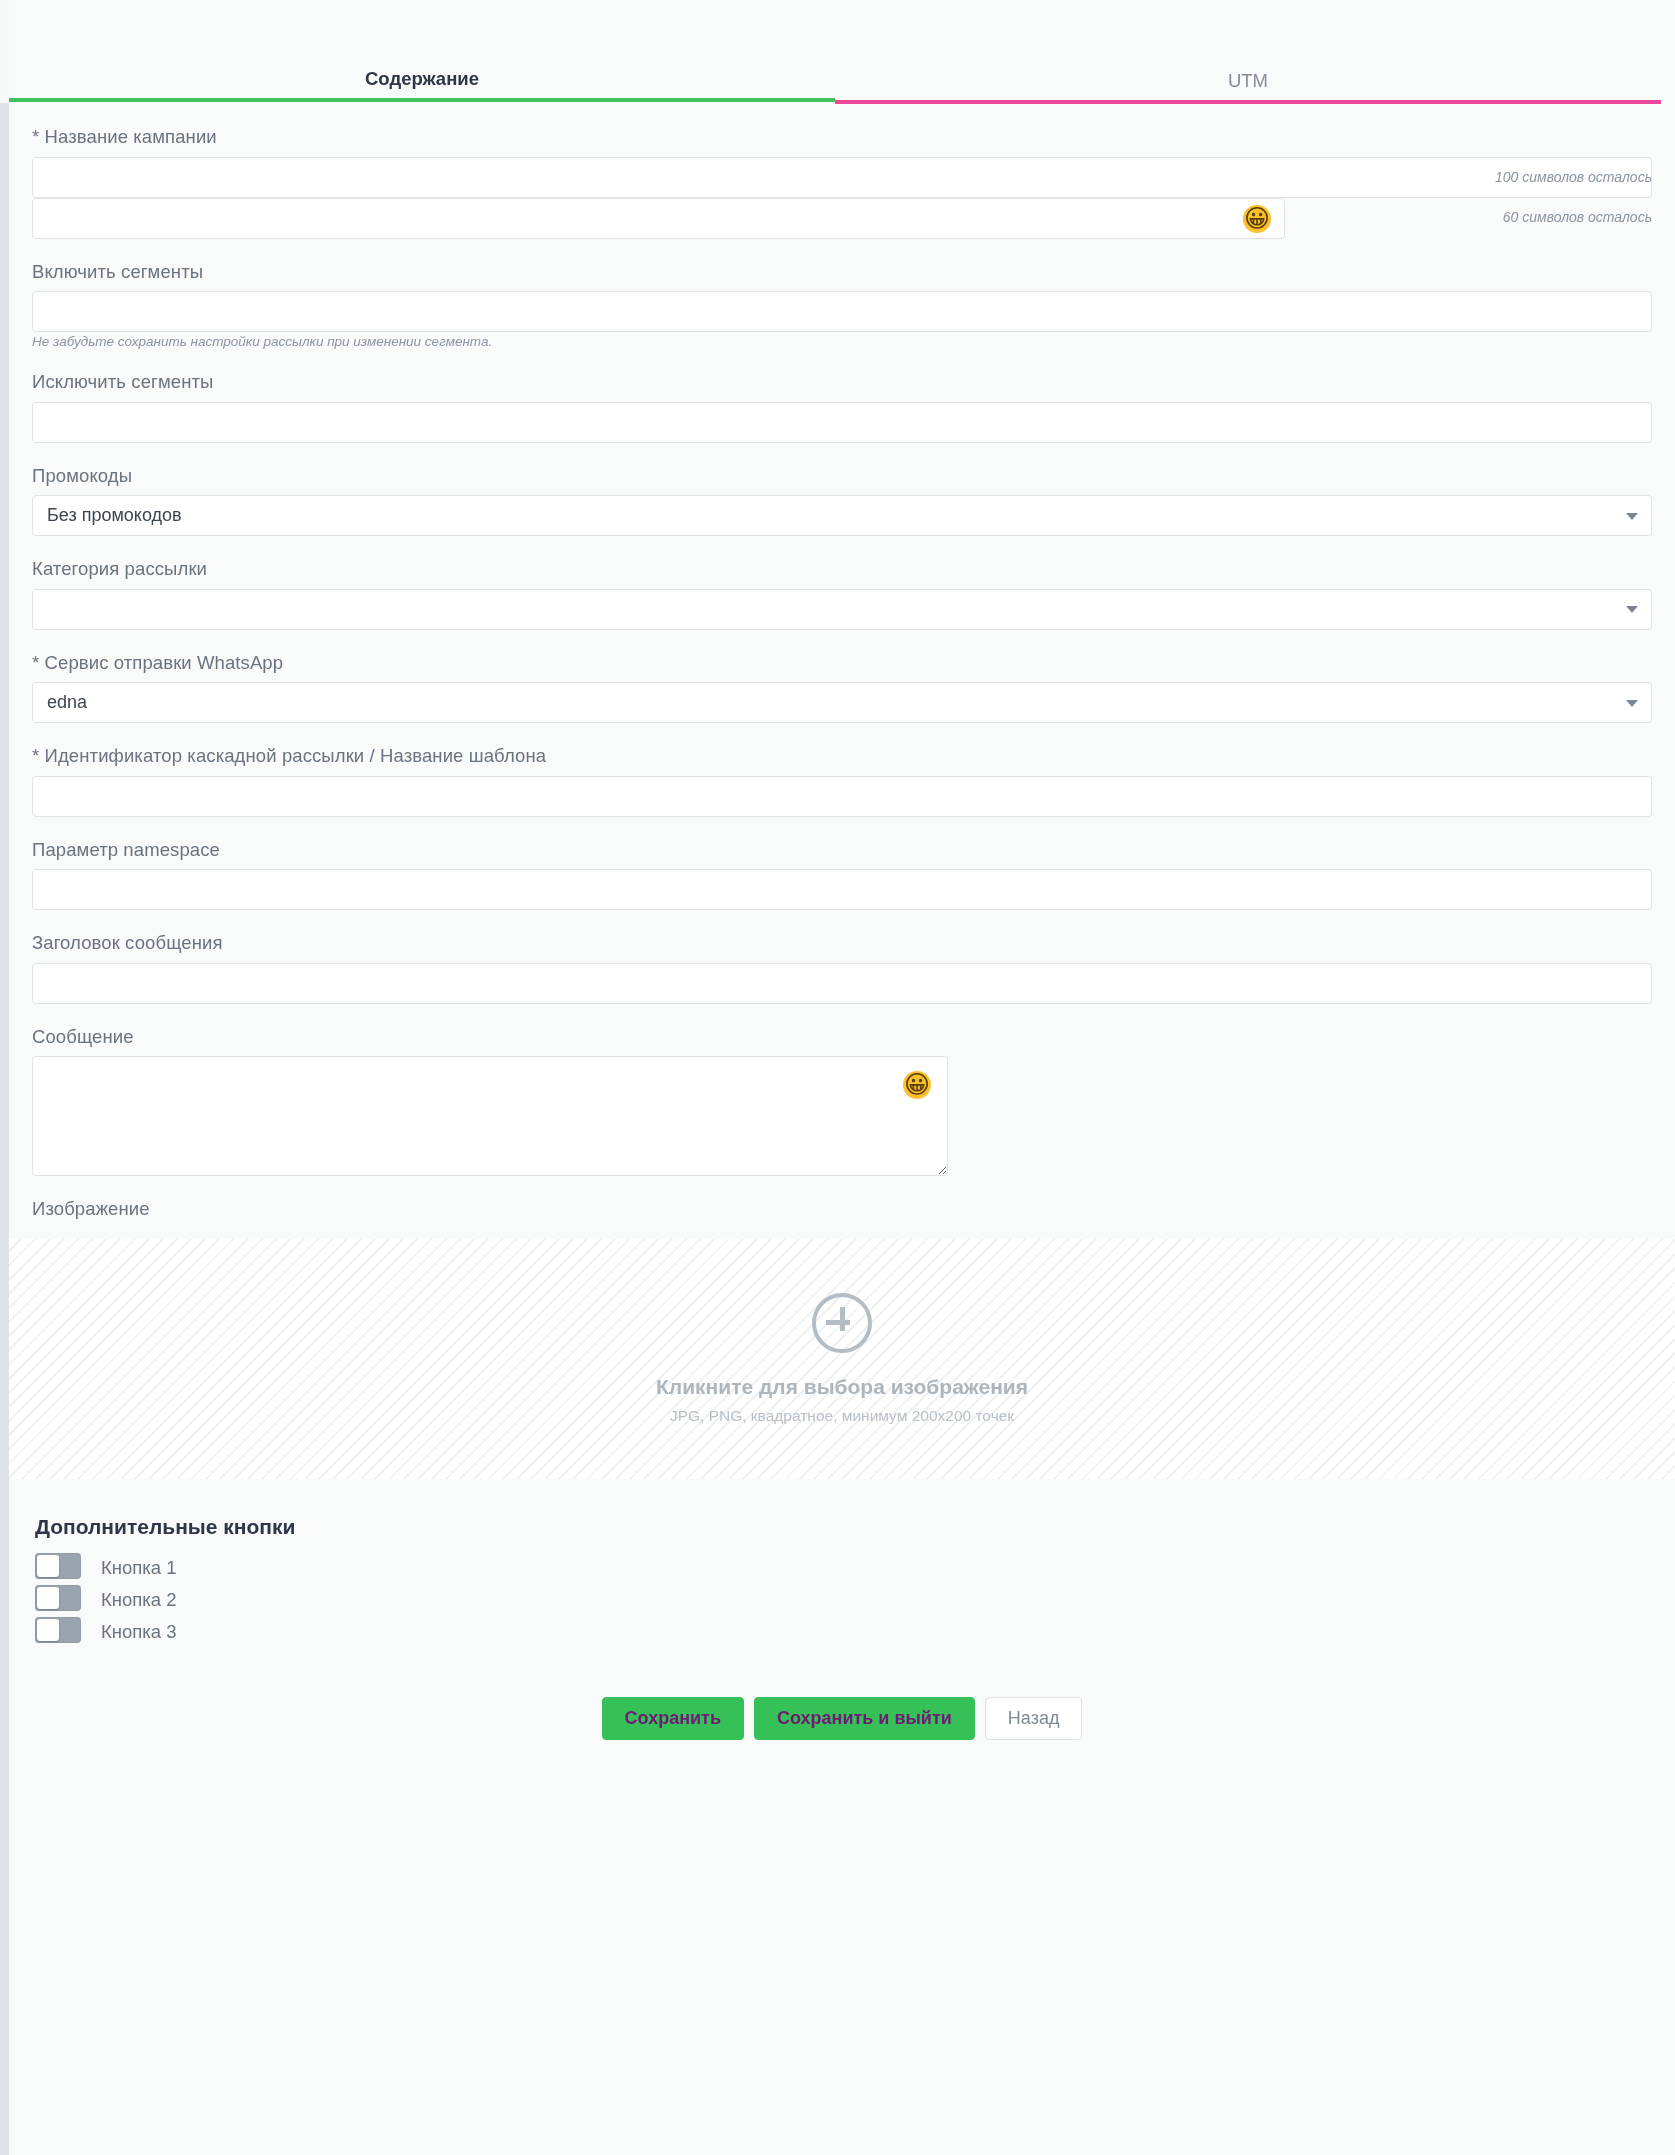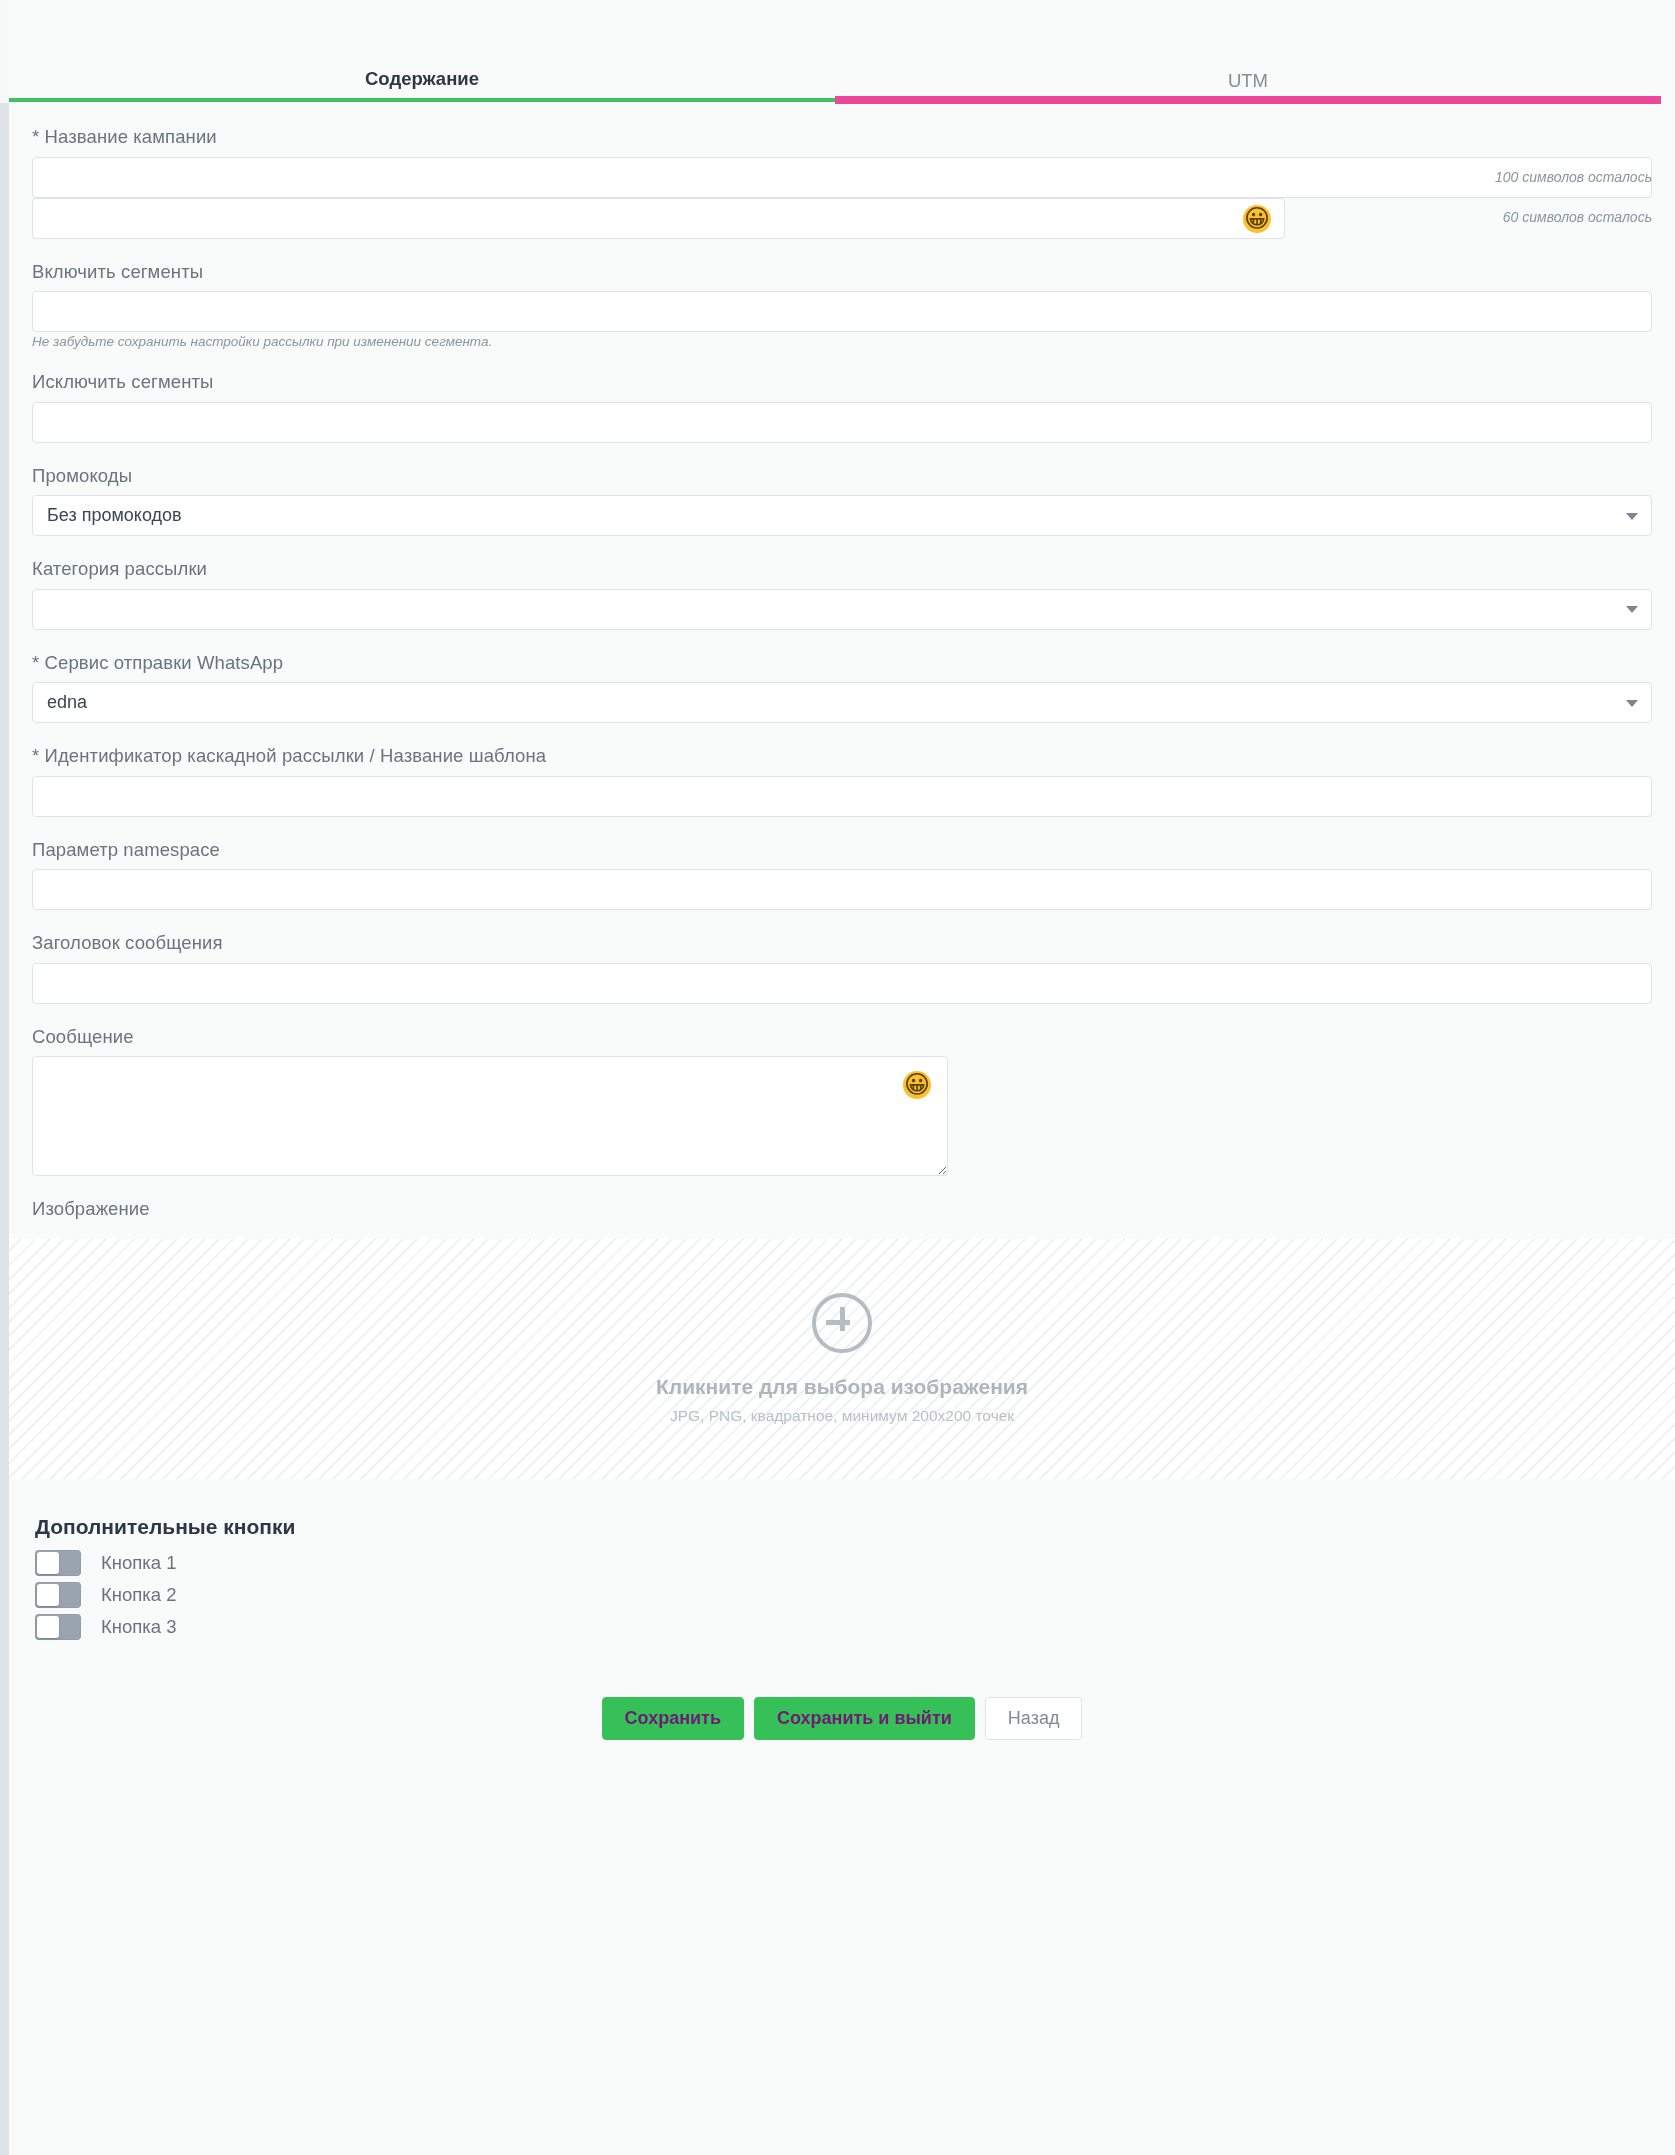--- a/index.html
+++ b/index.html
@@ -55,21 +55,21 @@
   .tab.is-active {
     width: 826px;
     color: #2d3748;
     font-weight: bold;
     border-bottom: 4px solid #3fc15f;
   }
   .tab.is-inactive {
     width: 826px;
     color: #858e99;
     font-weight: normal;
-    border-bottom: 8px solid #ec4899;
+    border-bottom: 4px solid #ec4899;
     margin-top: 2px;
   }
 
   
   .form {
     padding: 0 23px 0 23px;
   }
   .field {
     position: relative;
   }
@@ -224,21 +224,21 @@
   .section-title {
     font-size: 21px;
     font-weight: bold;
     color: #2d3748;
     padding-top: 36px;
     padding-bottom: 8px;
     padding-left: 3px;
   }
   .toggle-row {
     display: flex;
-    align-items: center;
+    align-items: flex-end;
     height: 32px;
     padding-left: 3px;
   }
   .switch {
     width: 46px;
     height: 26px;
     border-radius: 4px;
     background: #9aa4b0;
     position: relative;
     cursor: pointer;

